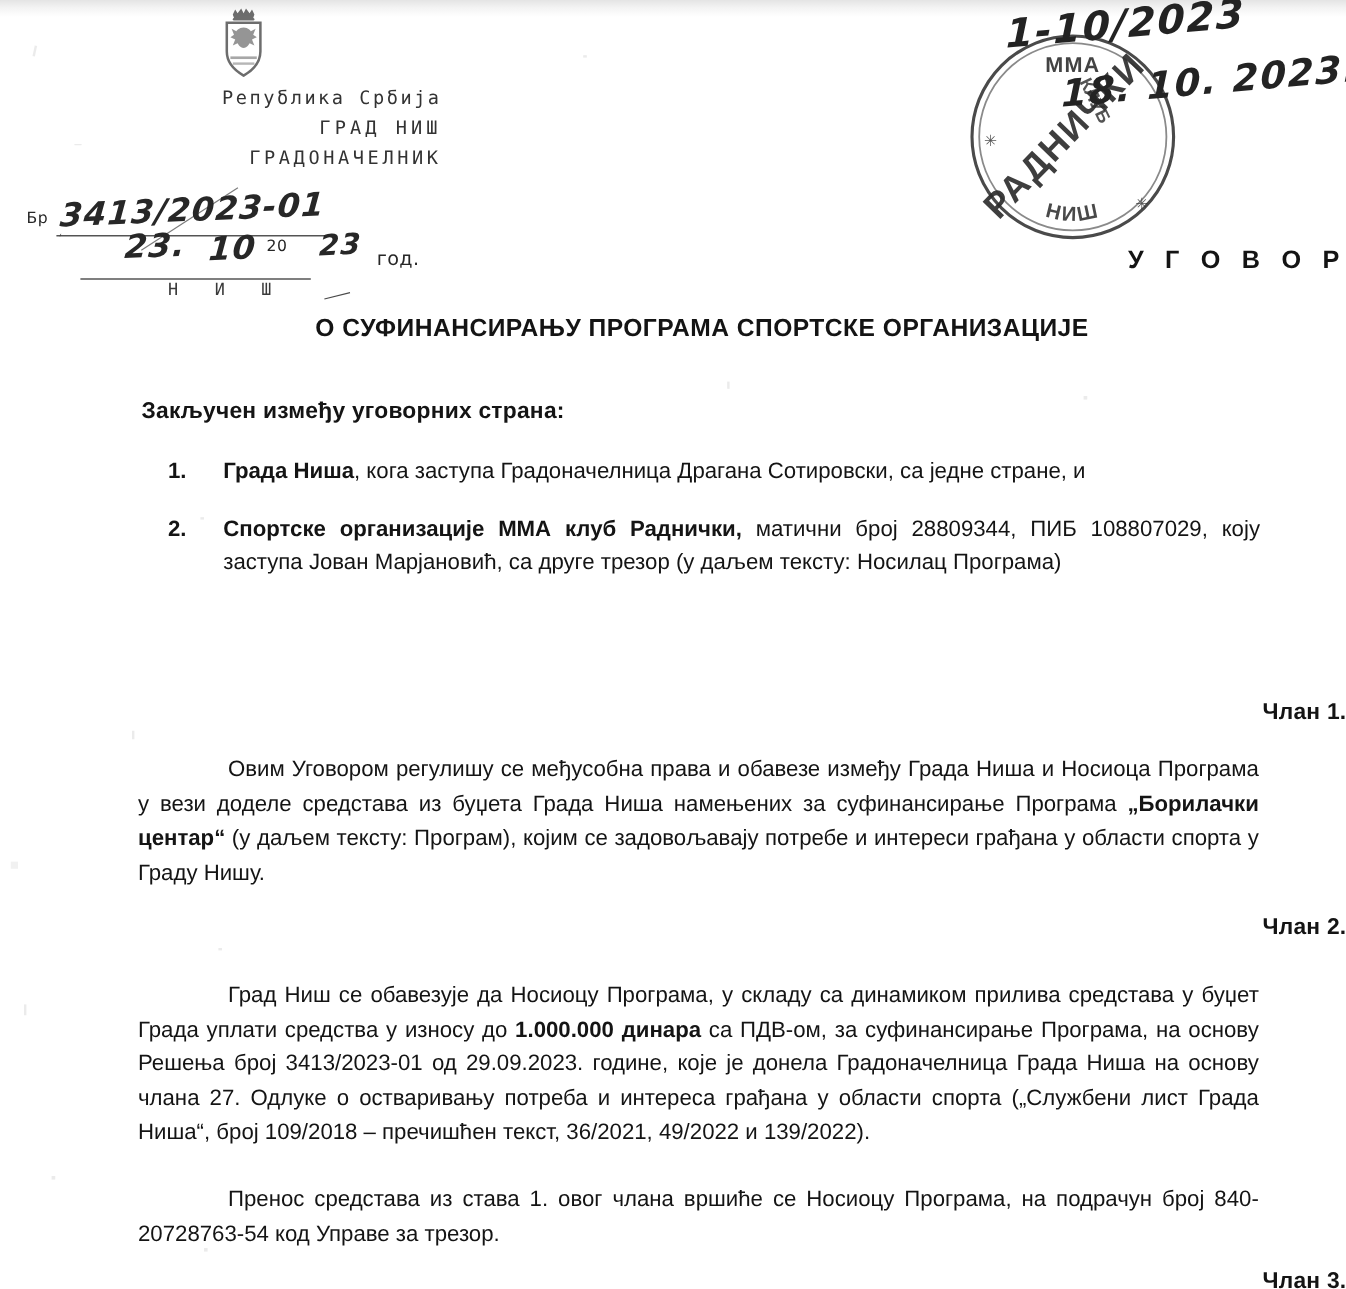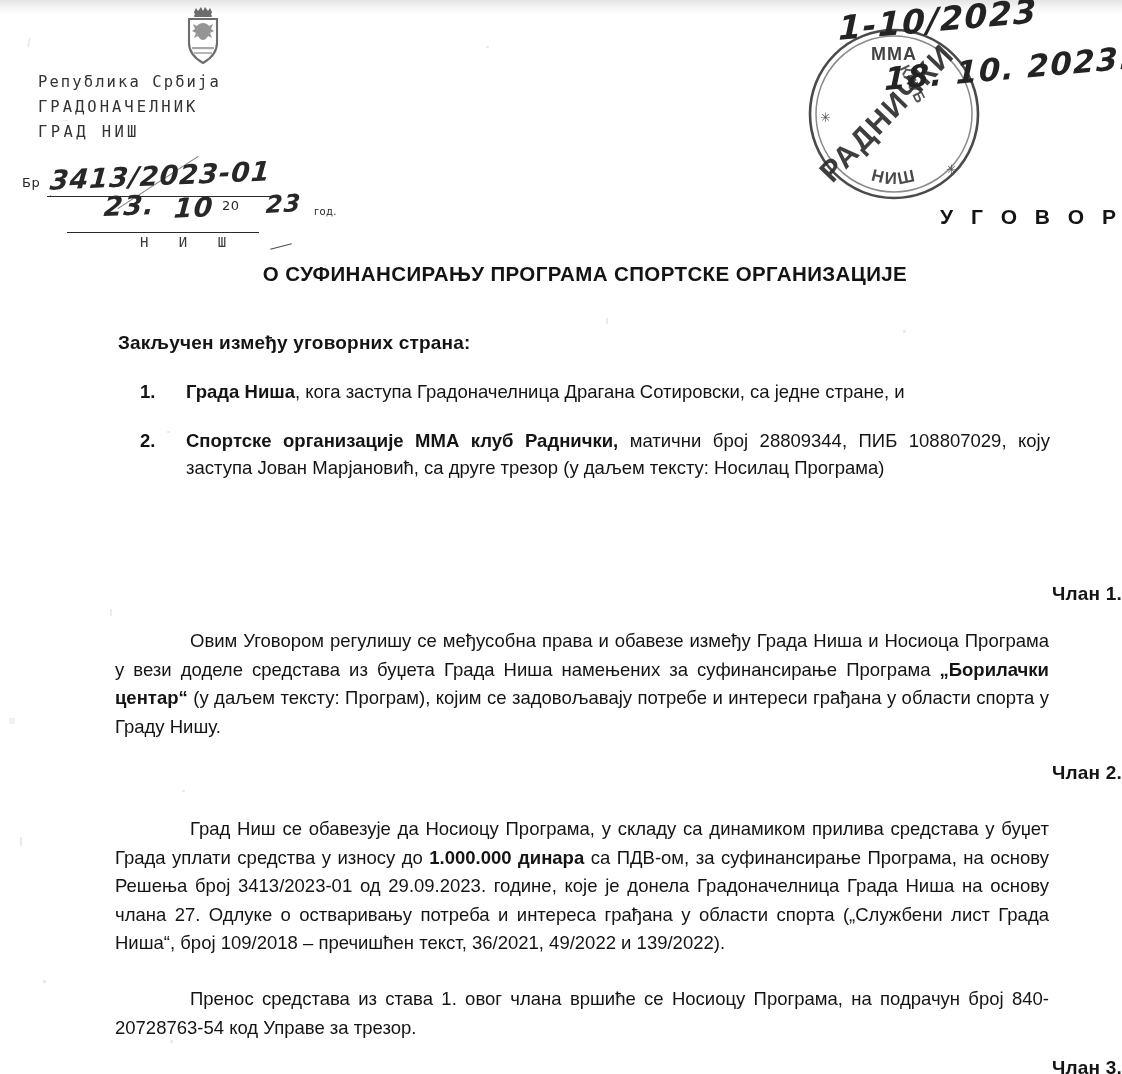--- a/index.html
+++ b/index.html
@@ -38,21 +38,21 @@
   }
 
   .page { position: absolute; inset: 0; z-index: 2; }
 
   
   .letterhead {
     position: absolute;
     left: 38px;
     top: 4px;
     width: 330px;
-    text-align: left;
+    text-align: right;
     color: #2c2c2c;
   }
   .coat-of-arms {
     display: block;
     margin: 0 auto 4px auto;
     width: 46px;
     height: 62px;
     opacity: .82;
   }
   .lh-line {
@@ -93,21 +93,21 @@
   .hw-val.no  { left: 28px;  top: 0px; }
   .hw-val.d   { left: 82px;  top: 30px; }
   .hw-val.m   { left: 152px; top: 32px; }
   .hw-val.y2  { left: 244px; top: 30px; font-size: 24px; transform: rotate(-3deg) skewX(-6deg); }
   .hw-static-20 {
     position: absolute; left: 200px; top: 38px;
     font-size: 13px; letter-spacing: .5px;
   }
   .hw-god {
     position: absolute; left: 292px; top: 46px;
-    font-size: 10px; letter-spacing: .3px;
+    font-size: 16px; letter-spacing: .3px;
   }
   .hw-rule {
     position: absolute;
     height: 0;
     border-top: 1.6px solid #2b2b2b;
   }
   .hw-rule.r1 { left: 25px; top: 36px; width: 227px; }
   .hw-rule.r2 { left: 45px; top: 72px; width: 192px; }
   .hw-nis {
     position: absolute;
@@ -261,22 +261,22 @@
       <g fill="#3a3a3a" opacity="0.9">
         <path d="M14 8 l2-4 2 3 3-4 2 4 2-4 3 4 2-3 2 4 -1 3 h-16 z"></path>
         <rect x="14" y="11" width="18" height="2" rx="1"></rect>
         <path d="M9 15 h28 v24 q0 12 -14 20 q-14 -8 -14 -20 z" fill="none" stroke="#3a3a3a" stroke-width="2.1"></path>
         <path d="M23 19 c-4 0 -6 3 -6 3 l-4 -2 2 5 -3 2 4 2 -2 5 4 -2 c0 0 2 4 5 4 3 0 5 -4 5 -4 l4 2 -2 -5 4 -2 -3 -2 2 -5 -4 2 c0 0 -2 -3 -6 -3 z" opacity=".72"></path>
         <rect x="12" y="43" width="22" height="2.2" opacity=".6"></rect>
         <rect x="14" y="48" width="18" height="2" opacity=".5"></rect>
       </g>
     </svg>
     <div class="lh-line l1">Република Србија</div>
+    <div class="lh-line l2">ГРАД НИШ</div>
     <div class="lh-line l3">ГРАДОНАЧЕЛНИК</div>
-    <div class="lh-line l2">ГРАД НИШ</div>
   </div>
 
   <div class="hw-block">
     <div class="hw-slash-deco"></div>
     <div class="hw-row">
       <span class="hw-prefix">Бр</span>
       <span class="hw-val no">3413/2023-01</span>
       <span class="hw-tiny-mark">′</span>
     </div>
     <div class="hw-rule r1"></div>

